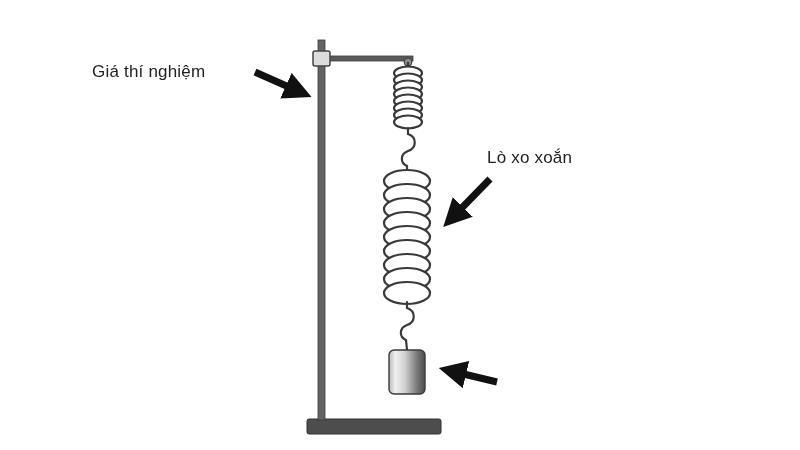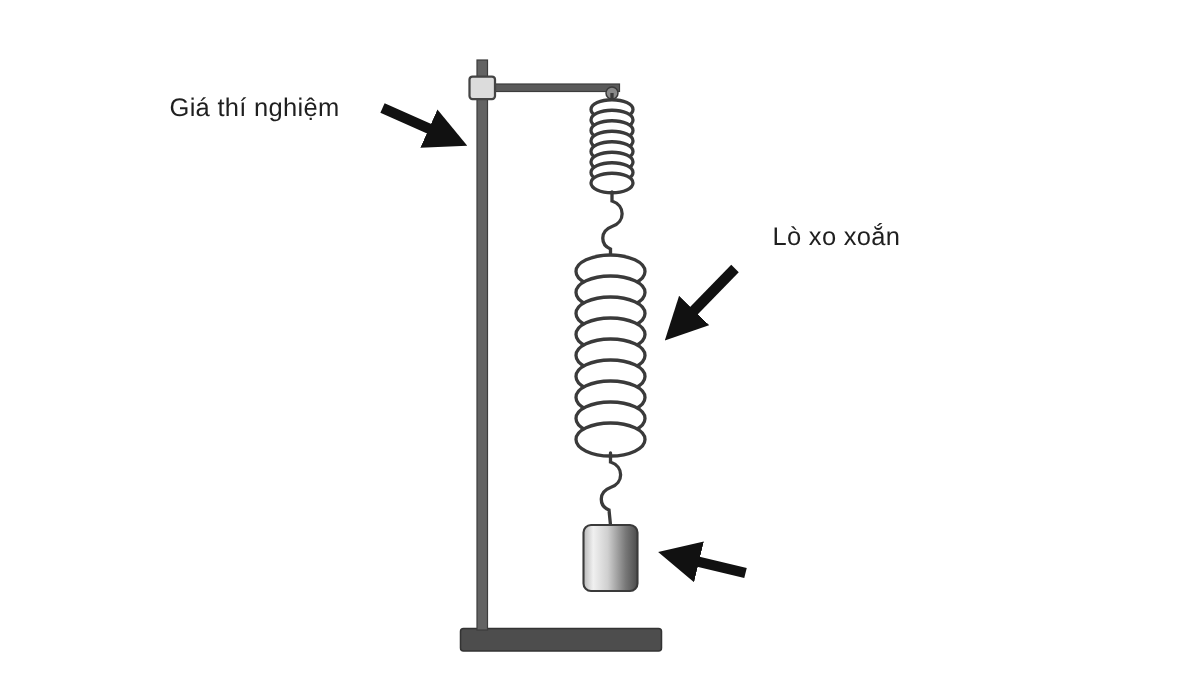--- a/index.html
+++ b/index.html
@@ -11,22 +11,22 @@
     font-family:"Liberation Sans", sans-serif;
   }
   .stage svg{position:absolute;left:0;top:0;}
   .label{
     position:absolute;
     font-size:17px;
     color:#1f1f1f;
     letter-spacing:.2px;
     white-space:nowrap;
   }
-  .label-stand{left:113px;top:62px;}
-  .label-spring{left:487px;top:148px;margin-left:28px;}
+  .label-stand{left:92px;top:62px;}
+  .label-spring{left:487px;top:148px;}
   .label-weight{left:505px;top:385px;}
 </style>
 </head>
 <body>
 
 <div class="stage">
 
   <svg width="800" height="450" viewBox="0 0 800 450">
     <defs>
       <marker id="ah" markerWidth="4" markerHeight="4" refX="2.2" refY="2" orient="auto">

